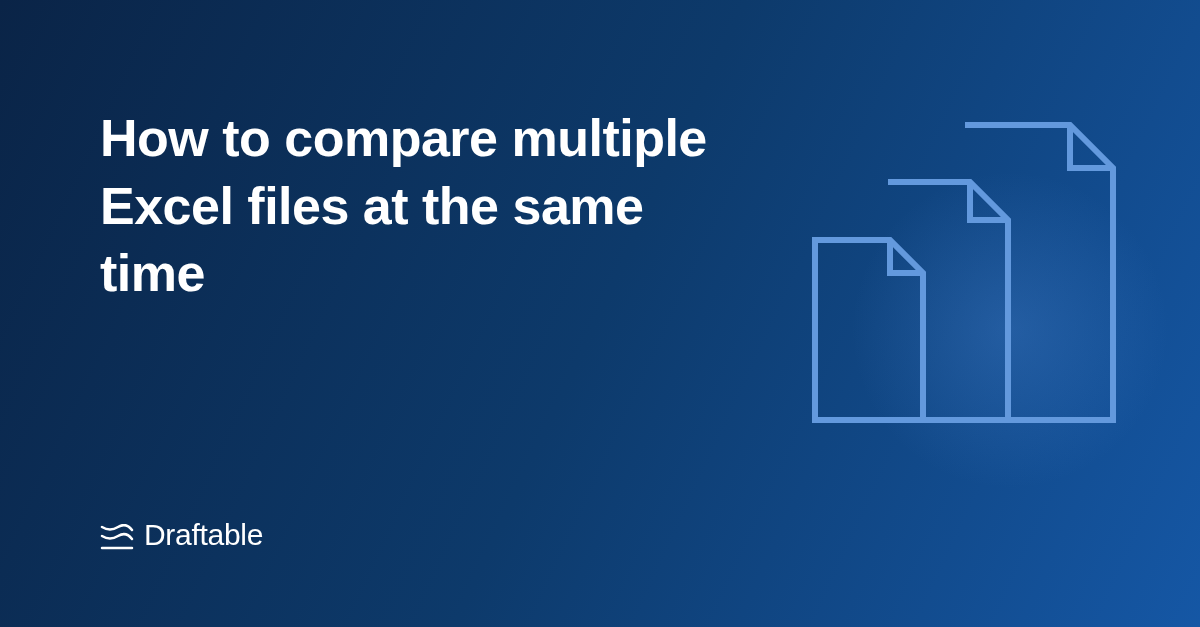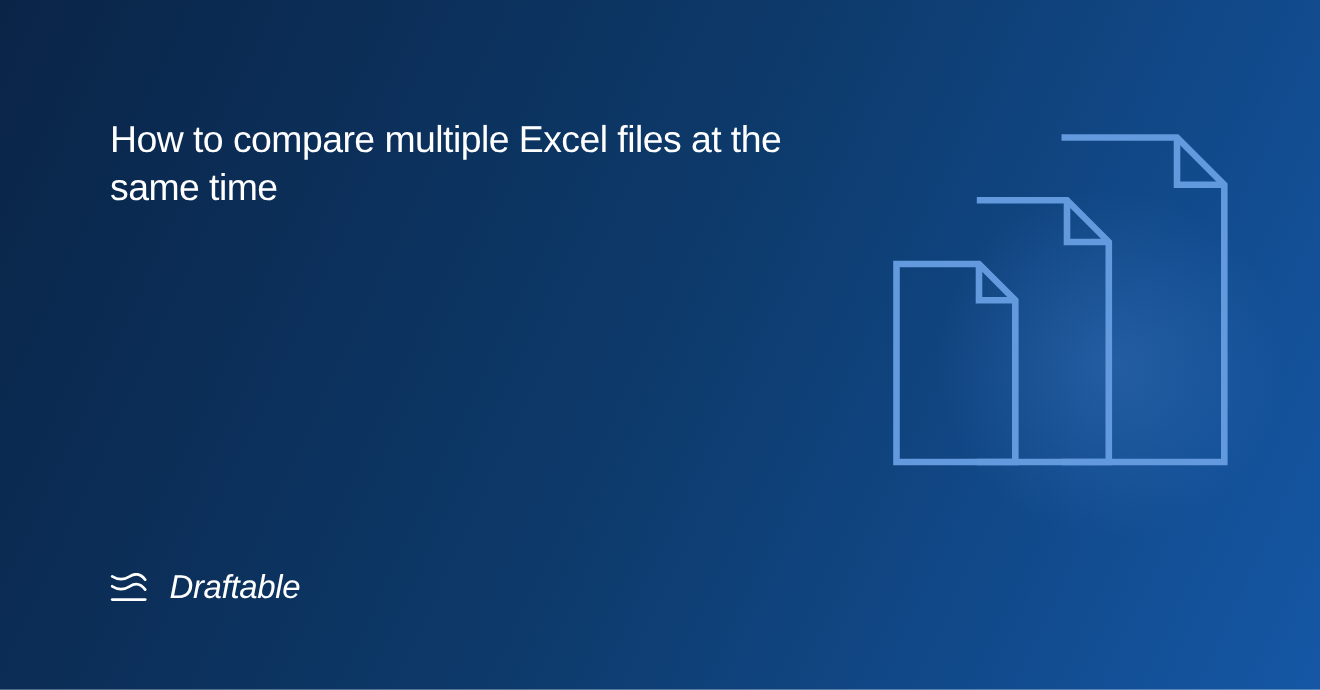--- a/index.html
+++ b/index.html
@@ -16,33 +16,32 @@
       overflow: hidden;
     }
     .content {
       position: absolute;
       left: 100px;
       top: 105px;
       width: 620px;
     }
     .headline {
       color: #ffffff;
-      font-size: 34px;
-      font-weight: 400;
+      font-size: 52px;
+      font-weight: 700;
       line-height: 1.3;
       letter-spacing: -0.5px;
     }
     .logo {
       position: absolute;
       left: 100px;
       bottom: 75px;
       display: flex;
-      align-items: center;
-      gap: 20px;
-      font-style: italic;
+      align-items: flex-end;
+      gap: 10px;
     }
     .logo-mark {
       width: 34px;
       height: 28px;
     }
     .logo-text {
       color: #ffffff;
       font-size: 30px;
       font-weight: 400;
       letter-spacing: -0.3px;

